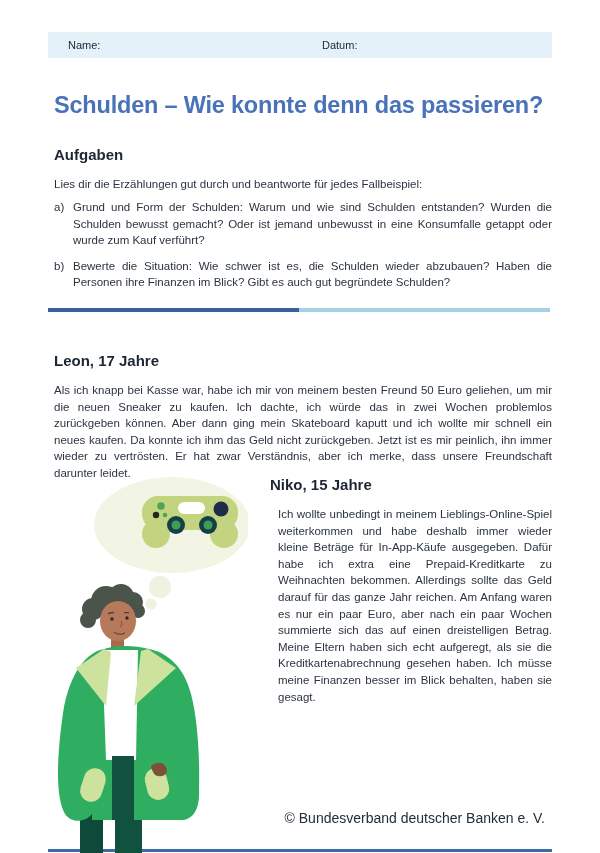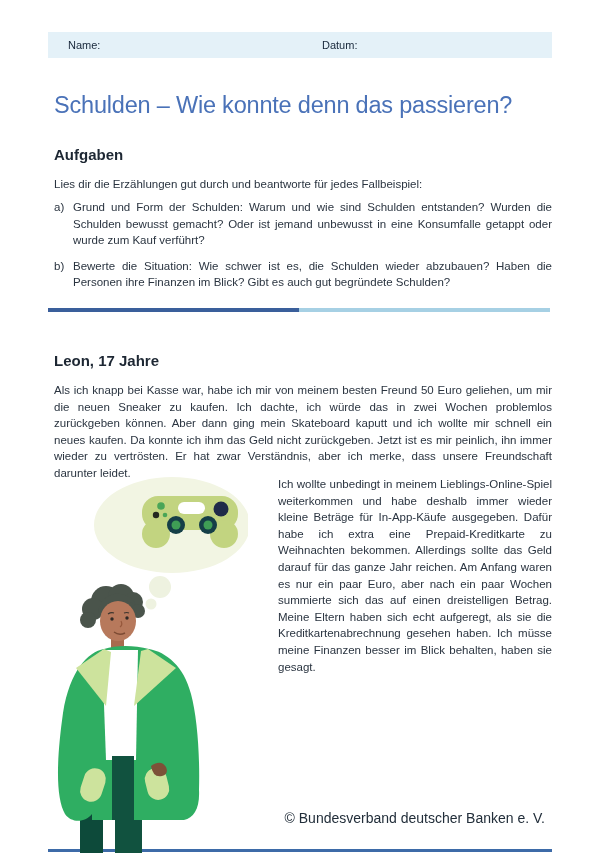--- a/index.html
+++ b/index.html
@@ -9,21 +9,21 @@
   }
   .header-bar{
     position:absolute;left:48px;top:32px;width:504px;height:26px;
     background:#e4f1f8;font-size:11px;color:#17273a;
   }
   .header-bar .lbl{position:absolute;top:7px;}
   .header-bar .lbl-name{left:20px;}
   .header-bar .lbl-date{left:274px;}
   .title{
     position:absolute;left:54px;top:92px;width:500px;
-    font-size:23.5px;font-weight:400;letter-spacing:-0.2px;color:#4a72b8;
+    font-size:23.5px;font-weight:700;letter-spacing:-0.2px;color:#4a72b8;
   }
   .section-heading{
     position:absolute;left:54px;font-size:15px;font-weight:600;color:#1d2733;
   }
   .h-aufgaben{top:146px;}
   .h-leon{top:352px;}
   .body-text{font-size:11.5px;line-height:16.6px;color:#2a3440;}
   .intro{position:absolute;left:54px;top:176px;width:498px;}
   .task-list{position:absolute;left:54px;top:199px;width:498px;}
   .task-item{display:flex;margin-bottom:9px;}
@@ -66,20 +66,21 @@
       <span class="task-text">Bewerte die Situation: Wie schwer ist es, die Schulden wieder abzubauen? Haben die Personen ihre Finanzen im Blick? Gibt es auch gut begründete Schulden?</span>
     </div>
   </div>
 
   <div class="divider"></div>
 
   <div class="section-heading h-leon">Leon, 17 Jahre</div>
   <div class="leon-text body-text">Als ich knapp bei Kasse war, habe ich mir von meinem besten Freund 50 Euro geliehen, um mir die neuen Sneaker zu kaufen. Ich dachte, ich würde das in zwei Wochen problemlos zurückgeben können. Aber dann ging mein Skateboard kaputt und ich wollte mir schnell ein neues kaufen. Da konnte ich ihm das Geld nicht zurückgeben. Jetzt ist es mir peinlich, ihn immer wieder zu vertrösten. Er hat zwar Verständnis, aber ich merke, dass unsere Freundschaft darunter leidet.</div>
 
   <div class="niko-col">
+    <div class="section-heading-inline">Niko, 15 Jahre</div>
     <p class="body-text">Ich wollte unbedingt in meinem Lieblings-Online-Spiel weiterkommen und habe deshalb immer wieder kleine Beträge für In-App-Käufe ausgegeben. Dafür habe ich extra eine Prepaid-Kreditkarte zu Weihnachten bekommen. Allerdings sollte das Geld darauf für das ganze Jahr reichen. Am Anfang waren es nur ein paar Euro, aber nach ein paar Wochen summierte sich das auf einen dreistelligen Betrag. Meine Eltern haben sich echt aufgeregt, als sie die Kreditkartenabrechnung gesehen haben. Ich müsse meine Finanzen besser im Blick behalten, haben sie gesagt.</p>
   </div>
 
   <div class="bottom-bar"></div>
 
   <svg class="illustration" viewBox="0 0 200 385" xmlns="http://www.w3.org/2000/svg" aria-hidden="true">
 
     <g>
       <ellipse cx="124" cy="57" rx="78" ry="48" fill="#f2f5e3"></ellipse>
       <circle cx="112" cy="119" r="11" fill="#eef2e0"></circle>

